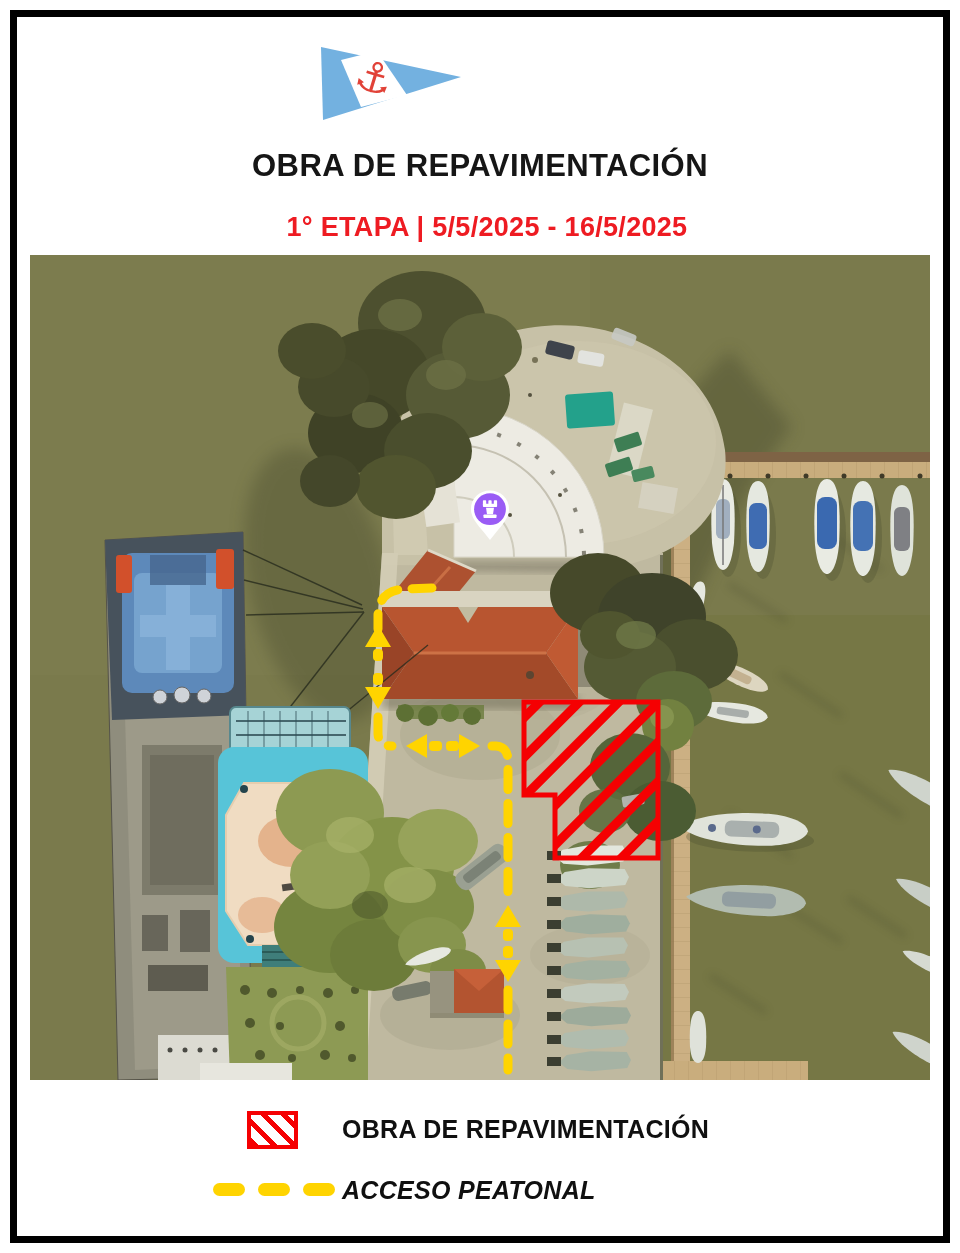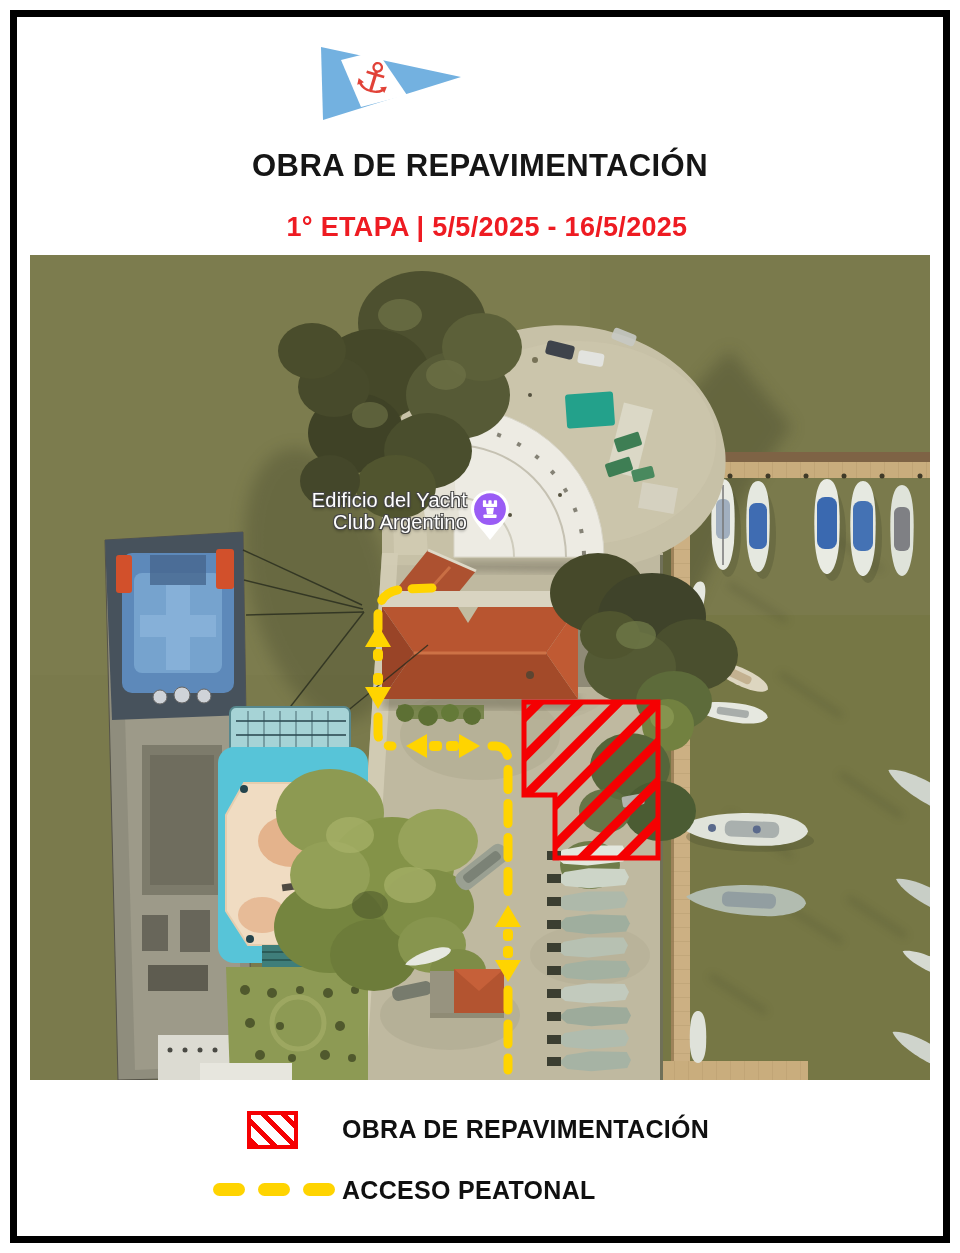--- a/index.html
+++ b/index.html
@@ -28,21 +28,21 @@
 
   
   .legend-row1{position:absolute;left:247px;top:1111px;width:51px;height:38px;box-sizing:border-box;
                border:4px solid #f50002;
                background:repeating-linear-gradient(45deg,#f50002 0 5px,#ffffff 5px 14px);}
   .legend-label1{position:absolute;left:342px;top:1115px;font-size:25px;font-weight:800;
                  letter-spacing:.3px;color:#101010;white-space:nowrap;}
   .legend-dashes{position:absolute;left:213px;top:1183px;display:flex;gap:13px;}
   .legend-dash{width:32px;height:13px;border-radius:7px;background:#ffd400;}
   .legend-label2{position:absolute;left:342px;top:1176px;font-size:25px;font-weight:800;
-                 letter-spacing:.3px;color:#101010;white-space:nowrap;}
+                 letter-spacing:.3px;color:#101010;white-space:nowrap;font-style:italic;}
 </style>
 </head>
 <body>
 
 <div class="page">
   <div class="frame"></div>
 
   <div class="logo">
     <svg class="burgee" viewBox="0 0 150 82">
       <polygon points="3,3 143,33 5,76" fill="#73b1e0"></polygon>
@@ -466,24 +466,20 @@
           <polygon points="478,650 465,672 491,672"></polygon>
             <rect x="473" y="674" width="10" height="12" rx="4"></rect>
           <polygon points="478,727 465,705 491,705"></polygon>
             <rect x="473" y="691" width="10" height="12" rx="4"></rect>
         </g>
       </g>
     </svg>
 
   </div>
 
-  <div class="maplabel">
-    <div>Edificio del Yacht</div>
-    <div>Club Argentino</div>
-  </div>
 
   <div class="pin">
     <svg width="40" height="54" viewBox="0 0 44 58">
       <path d="M22 1 C33.5 1 43 9.8 43 21.3 C43 30 36.5 38 29 46.5 L22 55.5 L15 46.5 C7.5 38 1 30 1 21.3 C1 9.8 10.5 1 22 1 Z" fill="#ffffff"></path>
       <circle cx="22" cy="21.5" r="17.5" fill="#9a5cf5"></circle>
       <g fill="#ffffff">
         <rect x="14.2" y="11.8" width="3.6" height="5.4" rx=".8"></rect>
         <rect x="20.2" y="11.8" width="3.6" height="5.4" rx=".8"></rect>
         <rect x="26.2" y="11.8" width="3.6" height="5.4" rx=".8"></rect>
         <rect x="14.2" y="15.6" width="15.6" height="3.6" rx=".8"></rect>

